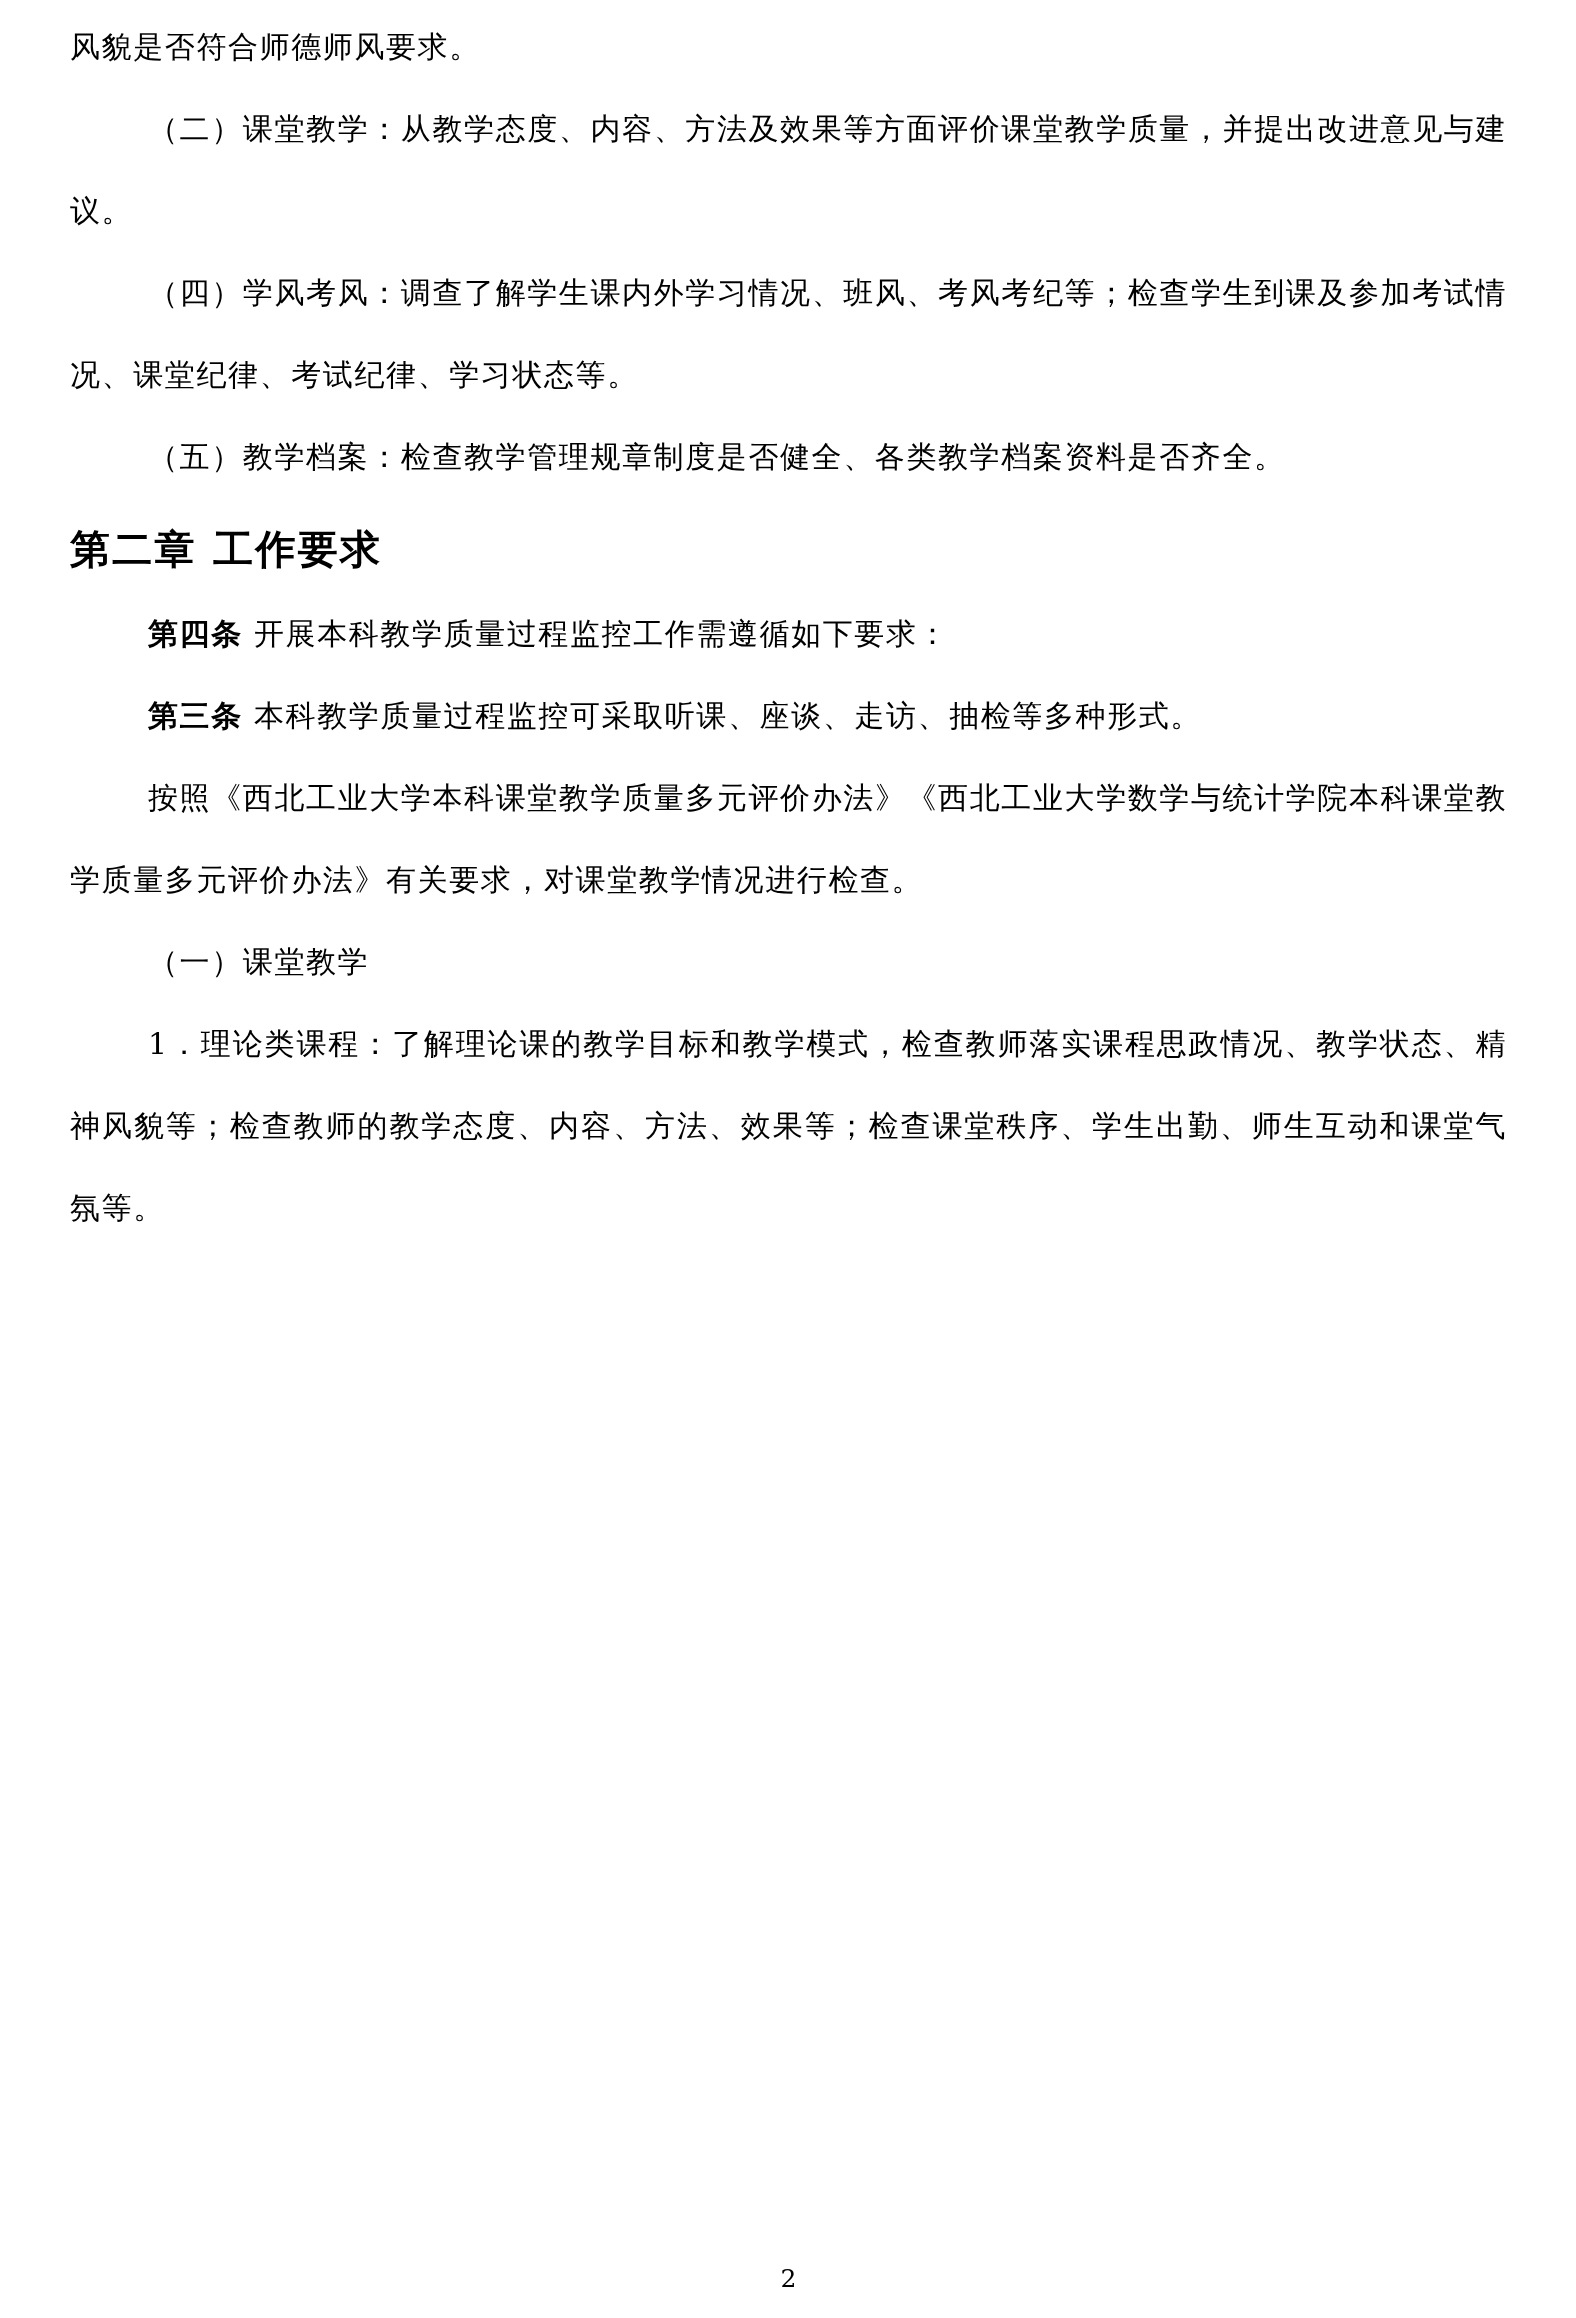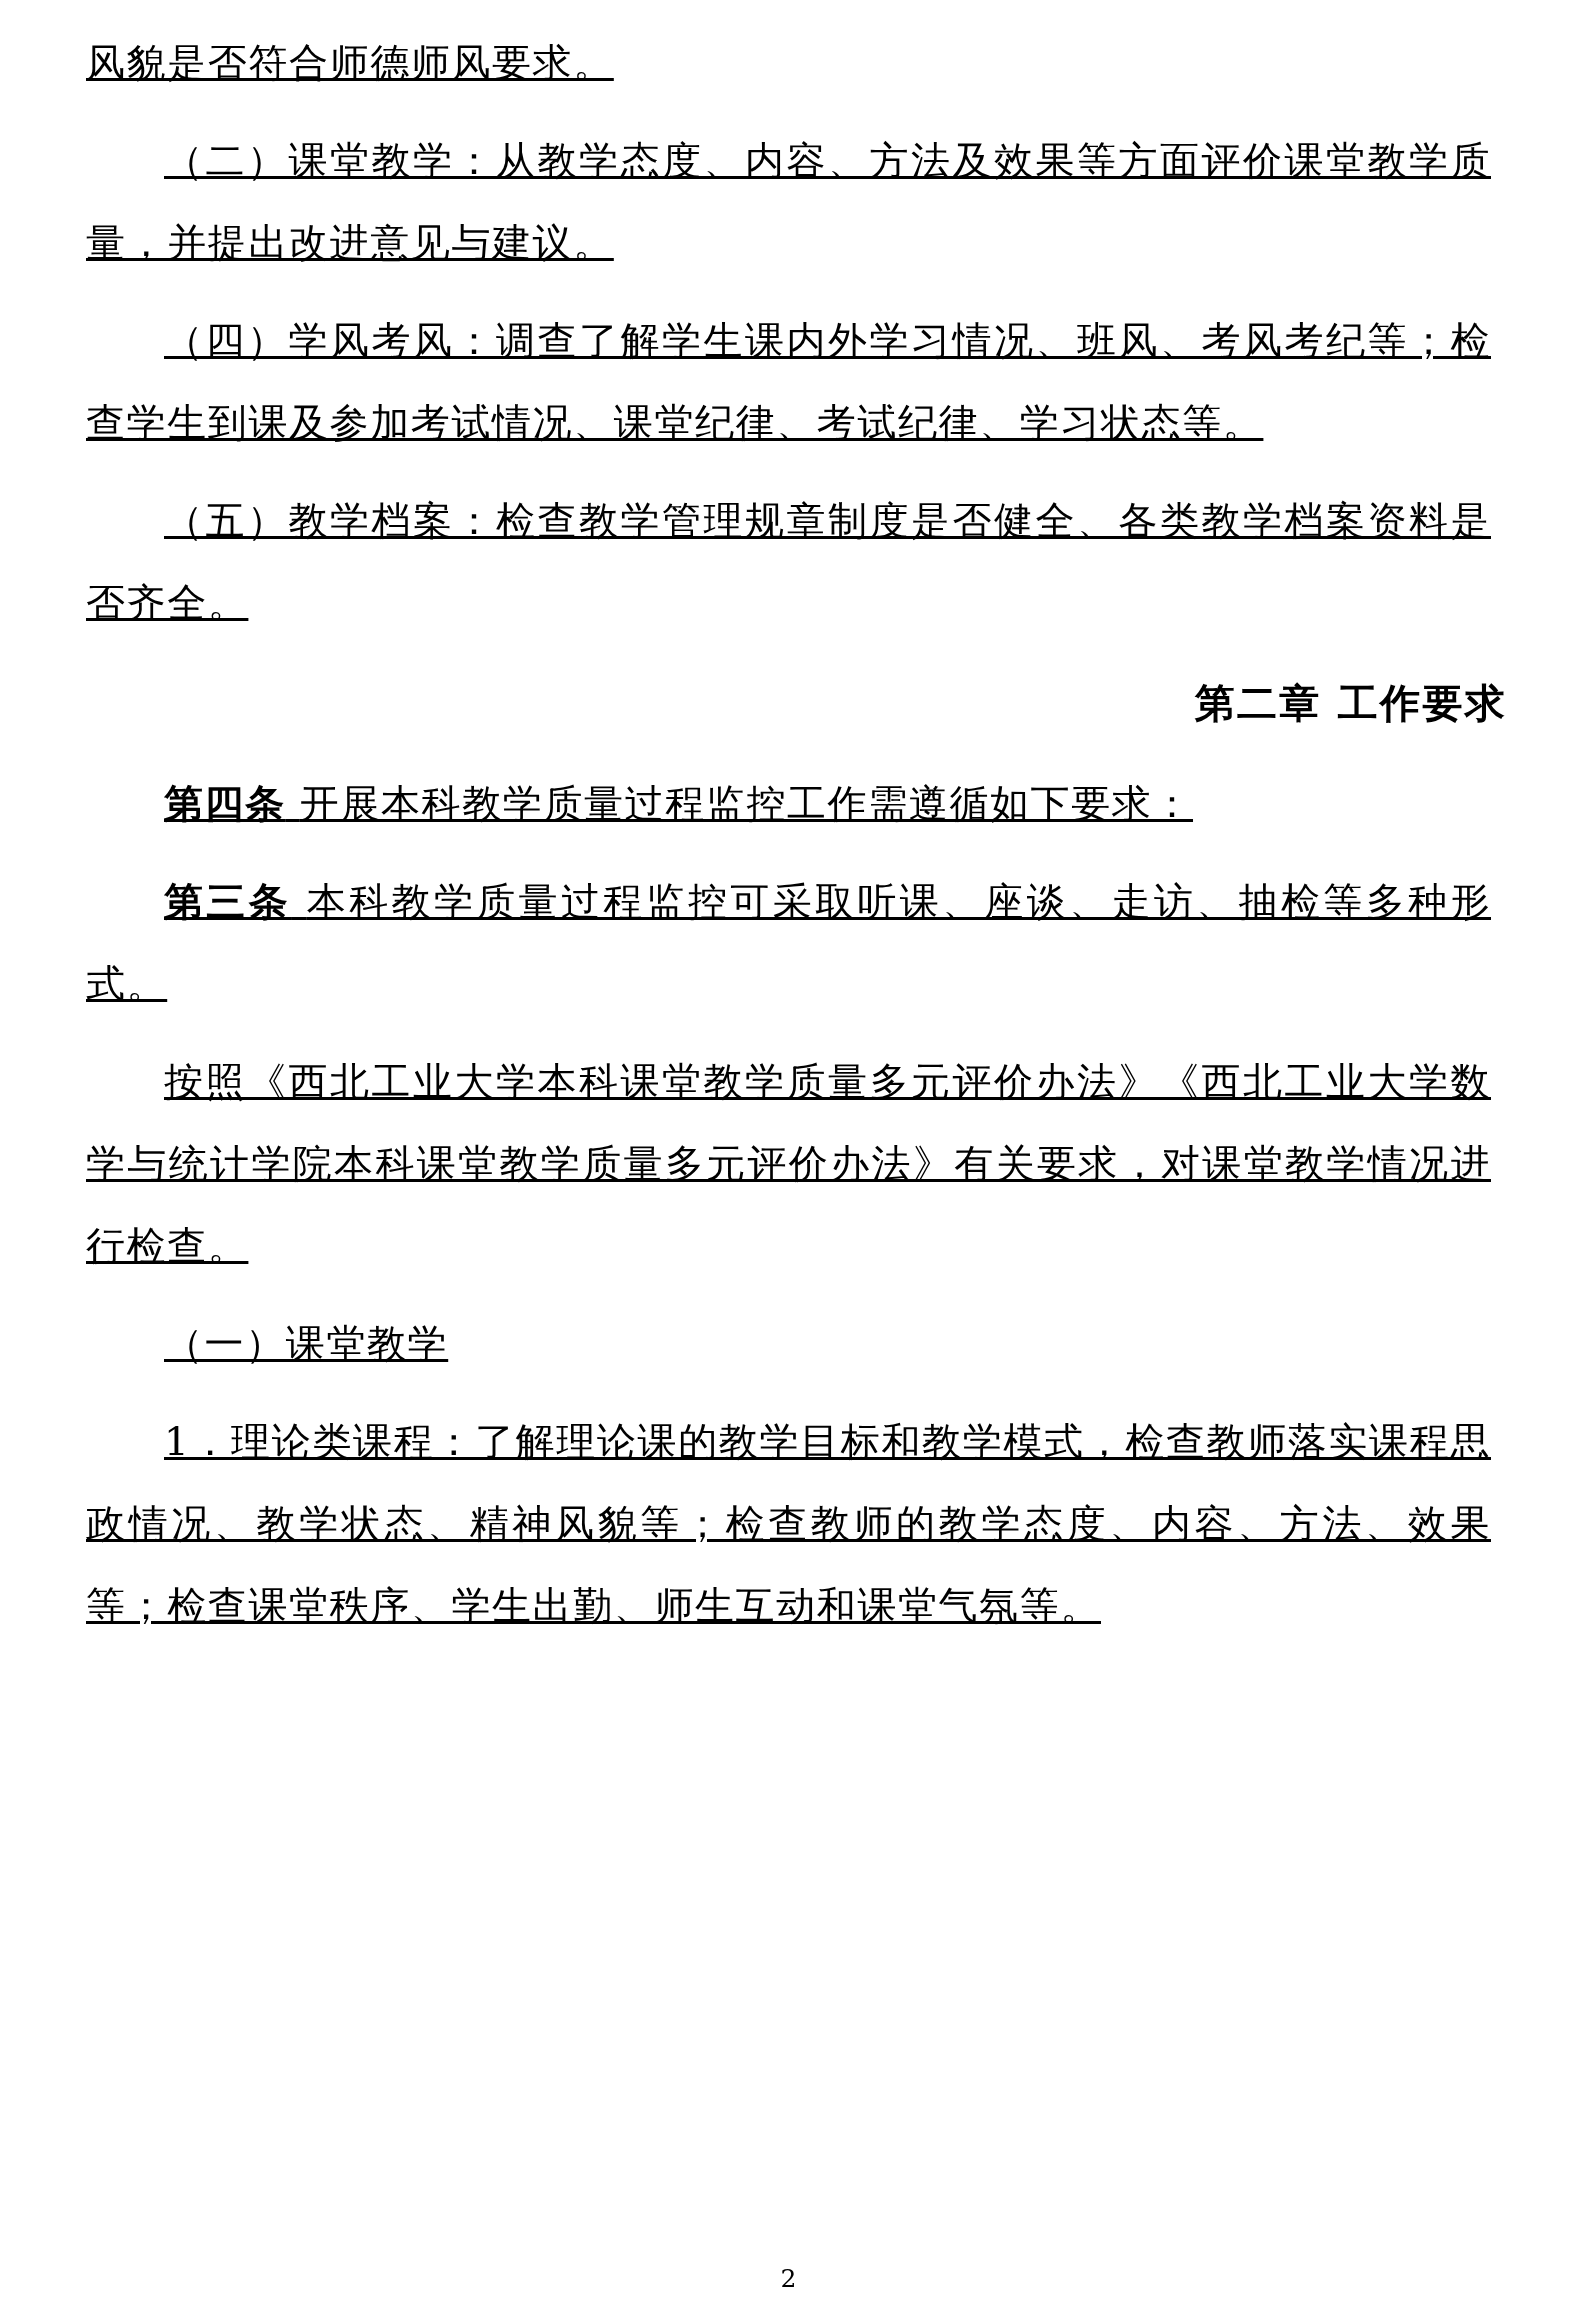--- a/index.html
+++ b/index.html
@@ -19,36 +19,35 @@
     background: #ffffff;
     box-sizing: border-box;
     padding: 0 70px;
     overflow: hidden;
   }
   .content {
     padding-top: 6.2px;
   }
   
   .para {
-    font-size: 39px;
+    font-size: 30px;
     line-height: 82px;
     letter-spacing: 1.6px;
     text-align: justify;
     text-justify: inter-ideograph;
-    margin: 16px;
+    margin: 0;
     font-family: "DejaVu Serif", "Liberation Serif", serif;
-    text-decoration: underline;
   }
   .indent {
     text-indent: 78px;
   }
   .chapter-title {
     font-size: 40px;
     line-height: 87px;
-    text-align: right;
+    text-align: left;
     font-weight: bold;
     margin: 7.8px 0 0 0;
     letter-spacing: 2.3px;
     font-family: "DejaVu Sans", "Liberation Sans", sans-serif;
   }
   .article-lead {
     font-weight: bold;
     font-family: "DejaVu Sans", "Liberation Sans", sans-serif;
     letter-spacing: 1.6px;
   }

